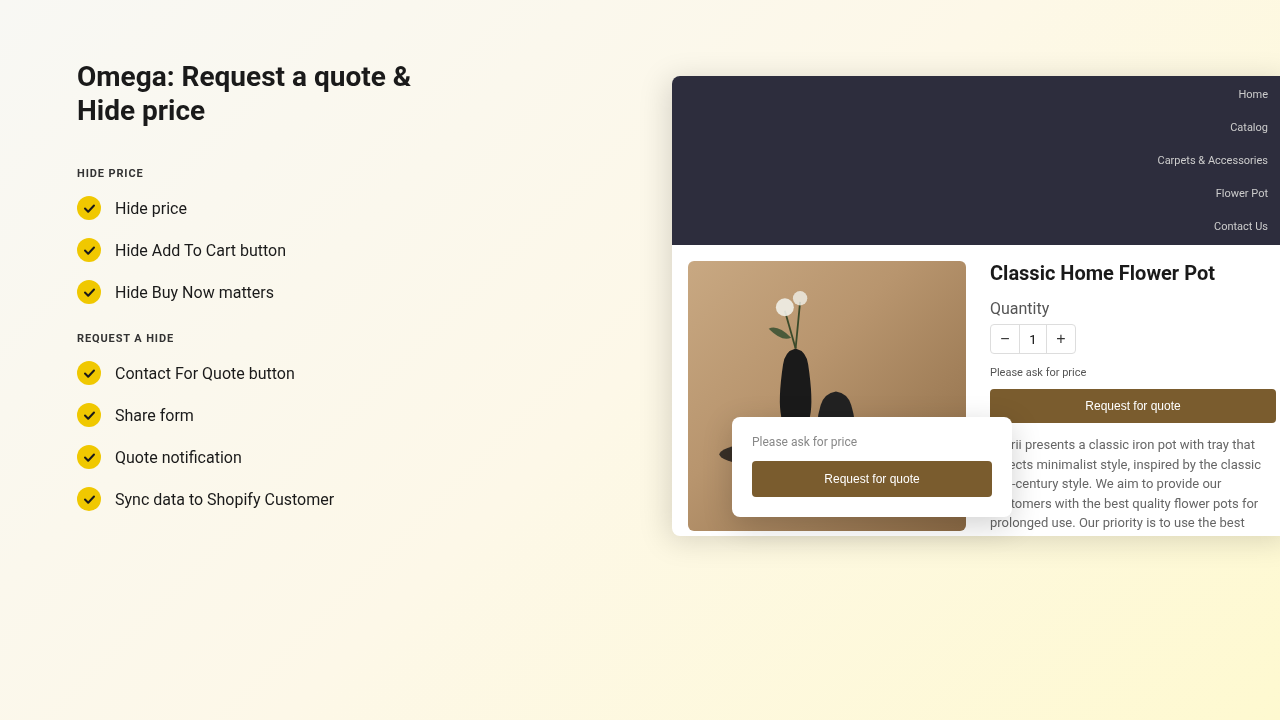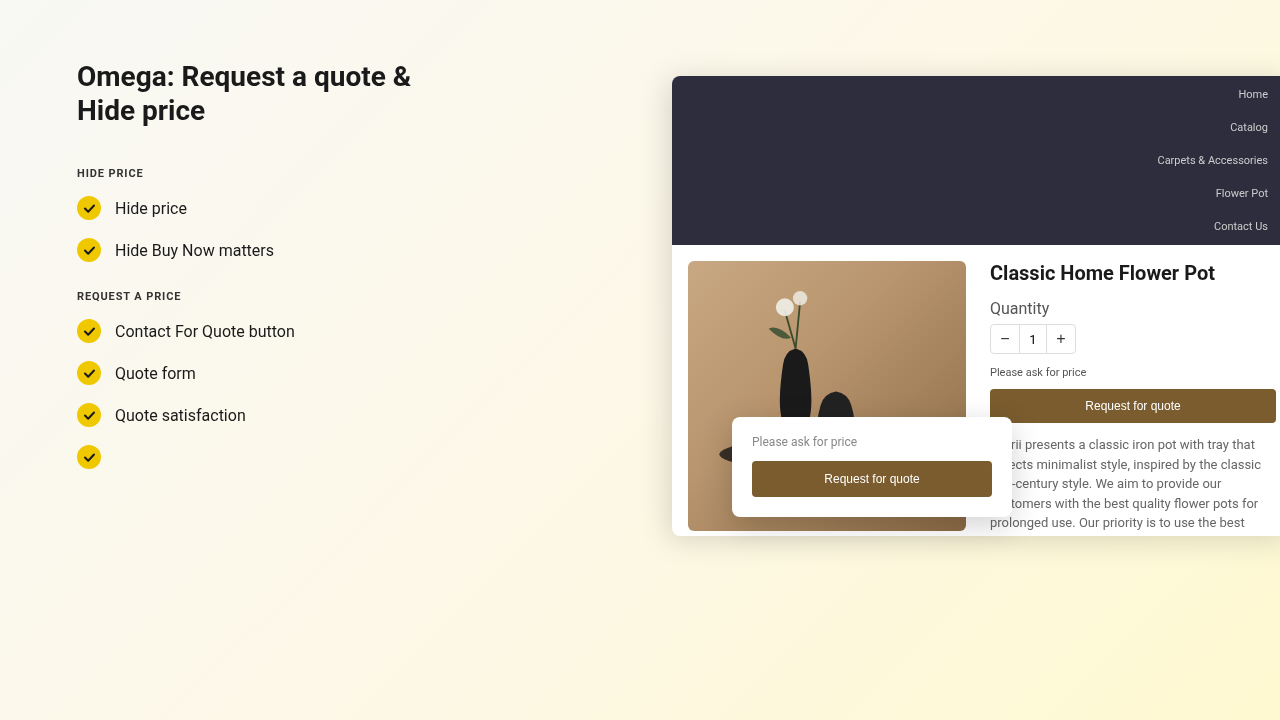--- a/index.html
+++ b/index.html
@@ -307,56 +307,65 @@
           </svg>
         </div>
         <span class="feature-text">Hide price</span>
       </li>
       <li class="feature-item">
         <div class="check-icon">
           <svg viewBox="0 0 13 13" fill="none">
             <path d="M2 6.5L5.2 9.8L11 3.5" stroke="#1a1a1a" stroke-width="2" stroke-linecap="round" stroke-linejoin="round"></path>
           </svg>
         </div>
+        <span class="feature-text">Hide Add To Cart button</span>
+      </li>
+      <li class="feature-item">
+        <div class="check-icon">
+          <svg viewBox="0 0 13 13" fill="none">
+            <path d="M2 6.5L5.2 9.8L11 3.5" stroke="#1a1a1a" stroke-width="2" stroke-linecap="round" stroke-linejoin="round"></path>
+          </svg>
+        </div>
         <span class="feature-text">Hide Buy Now matters</span>
       </li>
     </ul>
 
-    <div class="section-label">REQUEST A PRICE</div>
+    <div class="section-label">REQUEST A HIDE</div>
     <ul class="feature-list">
       <li class="feature-item">
         <div class="check-icon">
           <svg viewBox="0 0 13 13" fill="none">
             <path d="M2 6.5L5.2 9.8L11 3.5" stroke="#1a1a1a" stroke-width="2" stroke-linecap="round" stroke-linejoin="round"></path>
           </svg>
         </div>
         <span class="feature-text">Contact For Quote button</span>
       </li>
       <li class="feature-item">
         <div class="check-icon">
           <svg viewBox="0 0 13 13" fill="none">
             <path d="M2 6.5L5.2 9.8L11 3.5" stroke="#1a1a1a" stroke-width="2" stroke-linecap="round" stroke-linejoin="round"></path>
           </svg>
         </div>
-        <span class="feature-text">Quote form</span>
-      </li>
-      <li class="feature-item">
-        <div class="check-icon">
-          <svg viewBox="0 0 13 13" fill="none">
-            <path d="M2 6.5L5.2 9.8L11 3.5" stroke="#1a1a1a" stroke-width="2" stroke-linecap="round" stroke-linejoin="round"></path>
-          </svg>
-        </div>
-        <span class="feature-text">Quote satisfaction</span>
-      </li>
-      <li class="feature-item">
-        <div class="check-icon">
-          <svg viewBox="0 0 13 13" fill="none">
-            <path d="M2 6.5L5.2 9.8L11 3.5" stroke="#1a1a1a" stroke-width="2" stroke-linecap="round" stroke-linejoin="round"></path>
-          </svg>
-        </div>
+        <span class="feature-text">Share form</span>
+      </li>
+      <li class="feature-item">
+        <div class="check-icon">
+          <svg viewBox="0 0 13 13" fill="none">
+            <path d="M2 6.5L5.2 9.8L11 3.5" stroke="#1a1a1a" stroke-width="2" stroke-linecap="round" stroke-linejoin="round"></path>
+          </svg>
+        </div>
+        <span class="feature-text">Quote notification</span>
+      </li>
+      <li class="feature-item">
+        <div class="check-icon">
+          <svg viewBox="0 0 13 13" fill="none">
+            <path d="M2 6.5L5.2 9.8L11 3.5" stroke="#1a1a1a" stroke-width="2" stroke-linecap="round" stroke-linejoin="round"></path>
+          </svg>
+        </div>
+        <span class="feature-text">Sync data to Shopify Customer</span>
       </li>
     </ul>
   </div>
 
   <div class="right-panel">
 
     <div class="popup-overlay">
       <div class="popup-card">
         <div class="popup-ask-price">Please ask for price</div>
         <button class="popup-btn">Request for quote</button>

